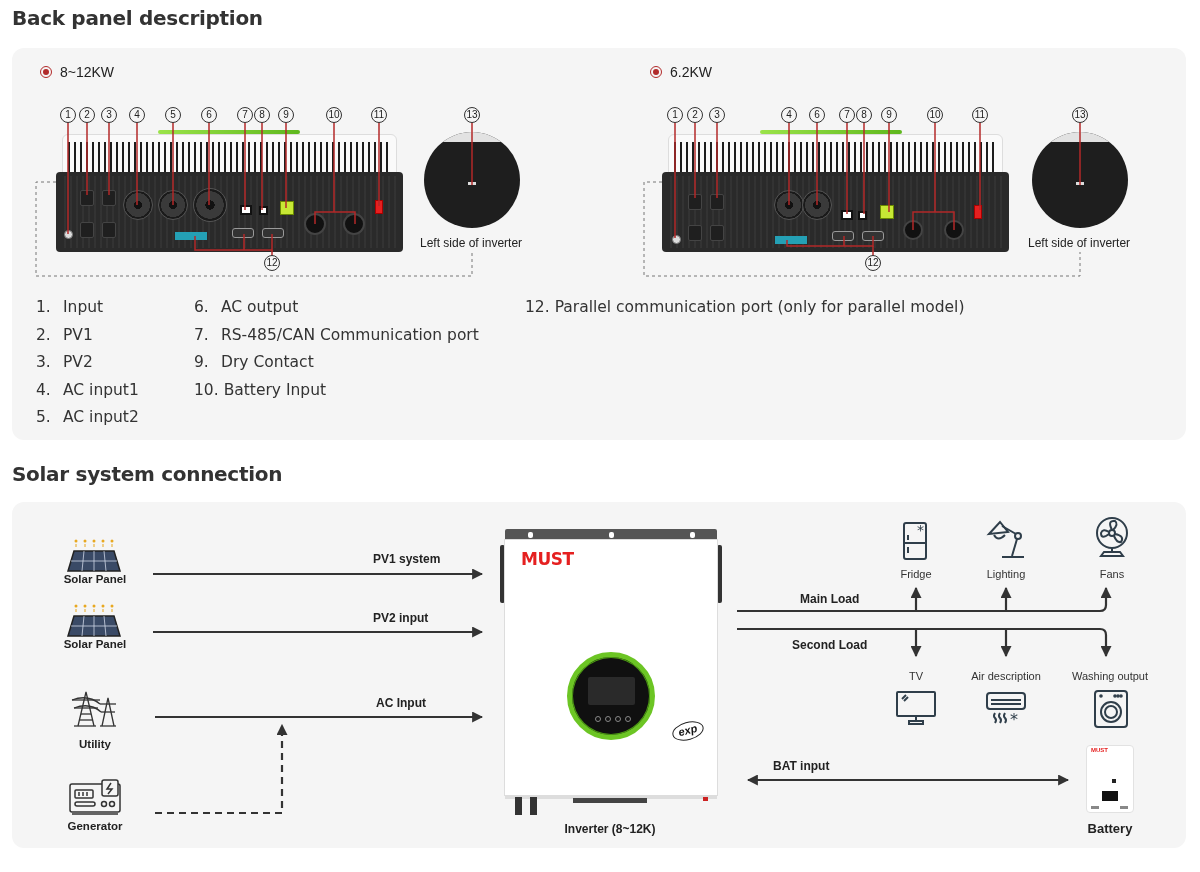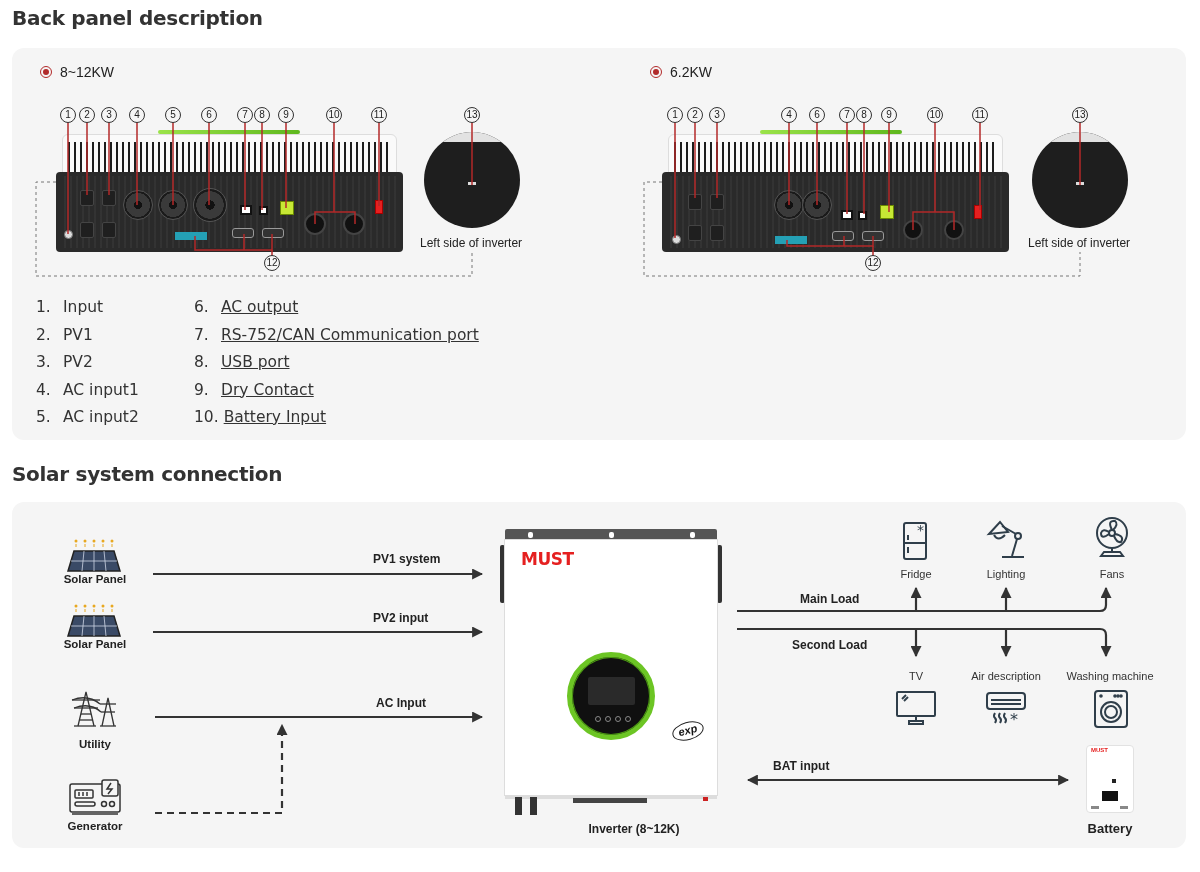--- a/index.html
+++ b/index.html
@@ -200,28 +200,28 @@
   <div class="num-badge" style="left:1072px; top:107px;">13</div>
 </div>
 
 <div class="legend-col" style="left:36px; top:294px;">
   <div class="li"><span class="n" style="width:27px;">1.</span><span>Input</span></div>
   <div class="li"><span class="n" style="width:27px;">2.</span><span>PV1</span></div>
   <div class="li"><span class="n" style="width:27px;">3.</span><span>PV2</span></div>
   <div class="li"><span class="n" style="width:27px;">4.</span><span>AC input1</span></div>
   <div class="li"><span class="n" style="width:27px;">5.</span><span>AC input2</span></div>
 </div>
-<div class="legend-col" style="left:194px; top:294px;text-decoration:underline;">
+<div class="legend-col" style="left:194px; top:294px;">
   <div class="li"><span class="n" style="width:27px;">6.</span><span>AC output</span></div>
-  <div class="li"><span class="n" style="width:27px;">7.</span><span>RS-752/CAN Communication port</span></div>
-  <div class="li"><span class="n" style="width:27px;">8.</span><span>USB port</span></div>
+  <div class="li"><span class="n" style="width:27px;">7.</span><span>RS-485/CAN Communication port</span></div>
   <div class="li"><span class="n" style="width:27px;">9.</span><span>Dry Contact</span></div>
   <div class="li"><span class="n" style="width:auto; margin-right:5px;">10.</span><span>Battery Input</span></div>
 </div>
 <div class="legend-col" style="left:525px; top:294px;">
+  <div class="li"><span class="n" style="margin-right:5px;">12.</span><span>Parallel communication port (only for parallel model)</span></div>
 </div>
 
 <div class="section-title" style="top:462px;">Solar system connection</div>
 <div class="panel" style="top:502px; height:346px;"></div>
 
 <svg class="icon" style="left:66px; top:537px;" width="58" height="36" viewBox="0 0 58 36">
   <g fill="#e8a820">
       <circle cx="10" cy="4" r="1.5"></circle>
       <circle cx="19" cy="4" r="1.5"></circle>
       <circle cx="28" cy="4" r="1.5"></circle>
@@ -348,21 +348,21 @@
       <span style="width:6px;height:6px;border-radius:50%;border:1px solid #888;"></span>
       <span style="width:6px;height:6px;border-radius:50%;border:1px solid #888;"></span>
       <span style="width:6px;height:6px;border-radius:50%;border:1px solid #888;"></span>
   </div>
   <div style="position:absolute; left:672px; top:722px; width:32px; height:18px; border:1.5px solid #222; border-radius:50%; transform:rotate(-15deg); font-size:11px; font-style:italic; font-weight:bold; text-align:center; line-height:15px; color:#111;">exp</div>
   <div style="position:absolute; left:505px; top:795px; width:212px; height:4px; background:#ddd;"></div>
   <div style="position:absolute; left:515px; top:797px; width:7px; height:18px; background:#333;"></div>
   <div style="position:absolute; left:530px; top:797px; width:7px; height:18px; background:#333;"></div>
   <div style="position:absolute; left:573px; top:798px; width:74px; height:5px; background:#444;"></div>
   <div style="position:absolute; left:703px; top:797px; width:5px; height:4px; background:#c22;"></div>
-  <div class="diag-label" style="left:564px; top:822px; width:140px; font-size:12px;">Inverter (8~12K)</div>
+  <div class="diag-label" style="left:540px; top:822px; width:140px; font-size:12px;">Inverter (8~12K)</div>
 </div>
 
 <svg class="icon" style="left:902px; top:521px;" width="26" height="40" viewBox="0 0 26 40">
   <g stroke="#2f3e4a" stroke-width="2" fill="none">
       <rect x="2" y="2" width="22" height="36" rx="2"></rect>
       <line x1="2" y1="22" x2="24" y2="22"></line>
       <line x1="6" y1="14" x2="6" y2="19"></line>
       <line x1="6" y1="26" x2="6" y2="32"></line>
     </g>
   <text x="15" y="14" font-size="14" font-family="DejaVu Sans, sans-serif" fill="#2f3e4a">*</text>
@@ -411,21 +411,21 @@
     <rect x="2" y="2" width="38" height="16" rx="3"></rect>
       <line x1="6" y1="9" x2="36" y2="9"></line>
       <line x1="6" y1="13" x2="36" y2="13"></line>
     <path d="M10 22 Q8 25 10 27 Q12 29 10 32"></path>
       <path d="M15 22 Q13 25 15 27 Q17 29 15 32"></path>
       <path d="M20 22 Q18 25 20 27 Q22 29 20 32"></path>
   </g>
   <text x="25" y="34" font-size="16" font-family="DejaVu Sans, sans-serif" fill="#2f3e4a">*</text>
 </svg>
 
-<div class="small-label" style="left:1060px; top:670px; width:100px;">Washing machine</div>
+<div class="small-label" style="left:1060px; top:670px; width:100px;">Washing output</div>
 <svg class="icon" style="left:1093px; top:689px;" width="36" height="40" viewBox="0 0 36 40">
   <g stroke="#2f3e4a" stroke-width="2" fill="none">
     <rect x="2" y="2" width="32" height="36" rx="3"></rect>
       <circle cx="18" cy="23" r="10"></circle>
       <circle cx="18" cy="23" r="6"></circle>
     <circle cx="8" cy="7" r="0.8" fill="#2f3e4a"></circle>
       <circle cx="22" cy="7" r="0.8" fill="#2f3e4a"></circle>
       <circle cx="25" cy="7" r="0.8" fill="#2f3e4a"></circle>
       <circle cx="28" cy="7" r="0.8" fill="#2f3e4a"></circle>
   </g>

